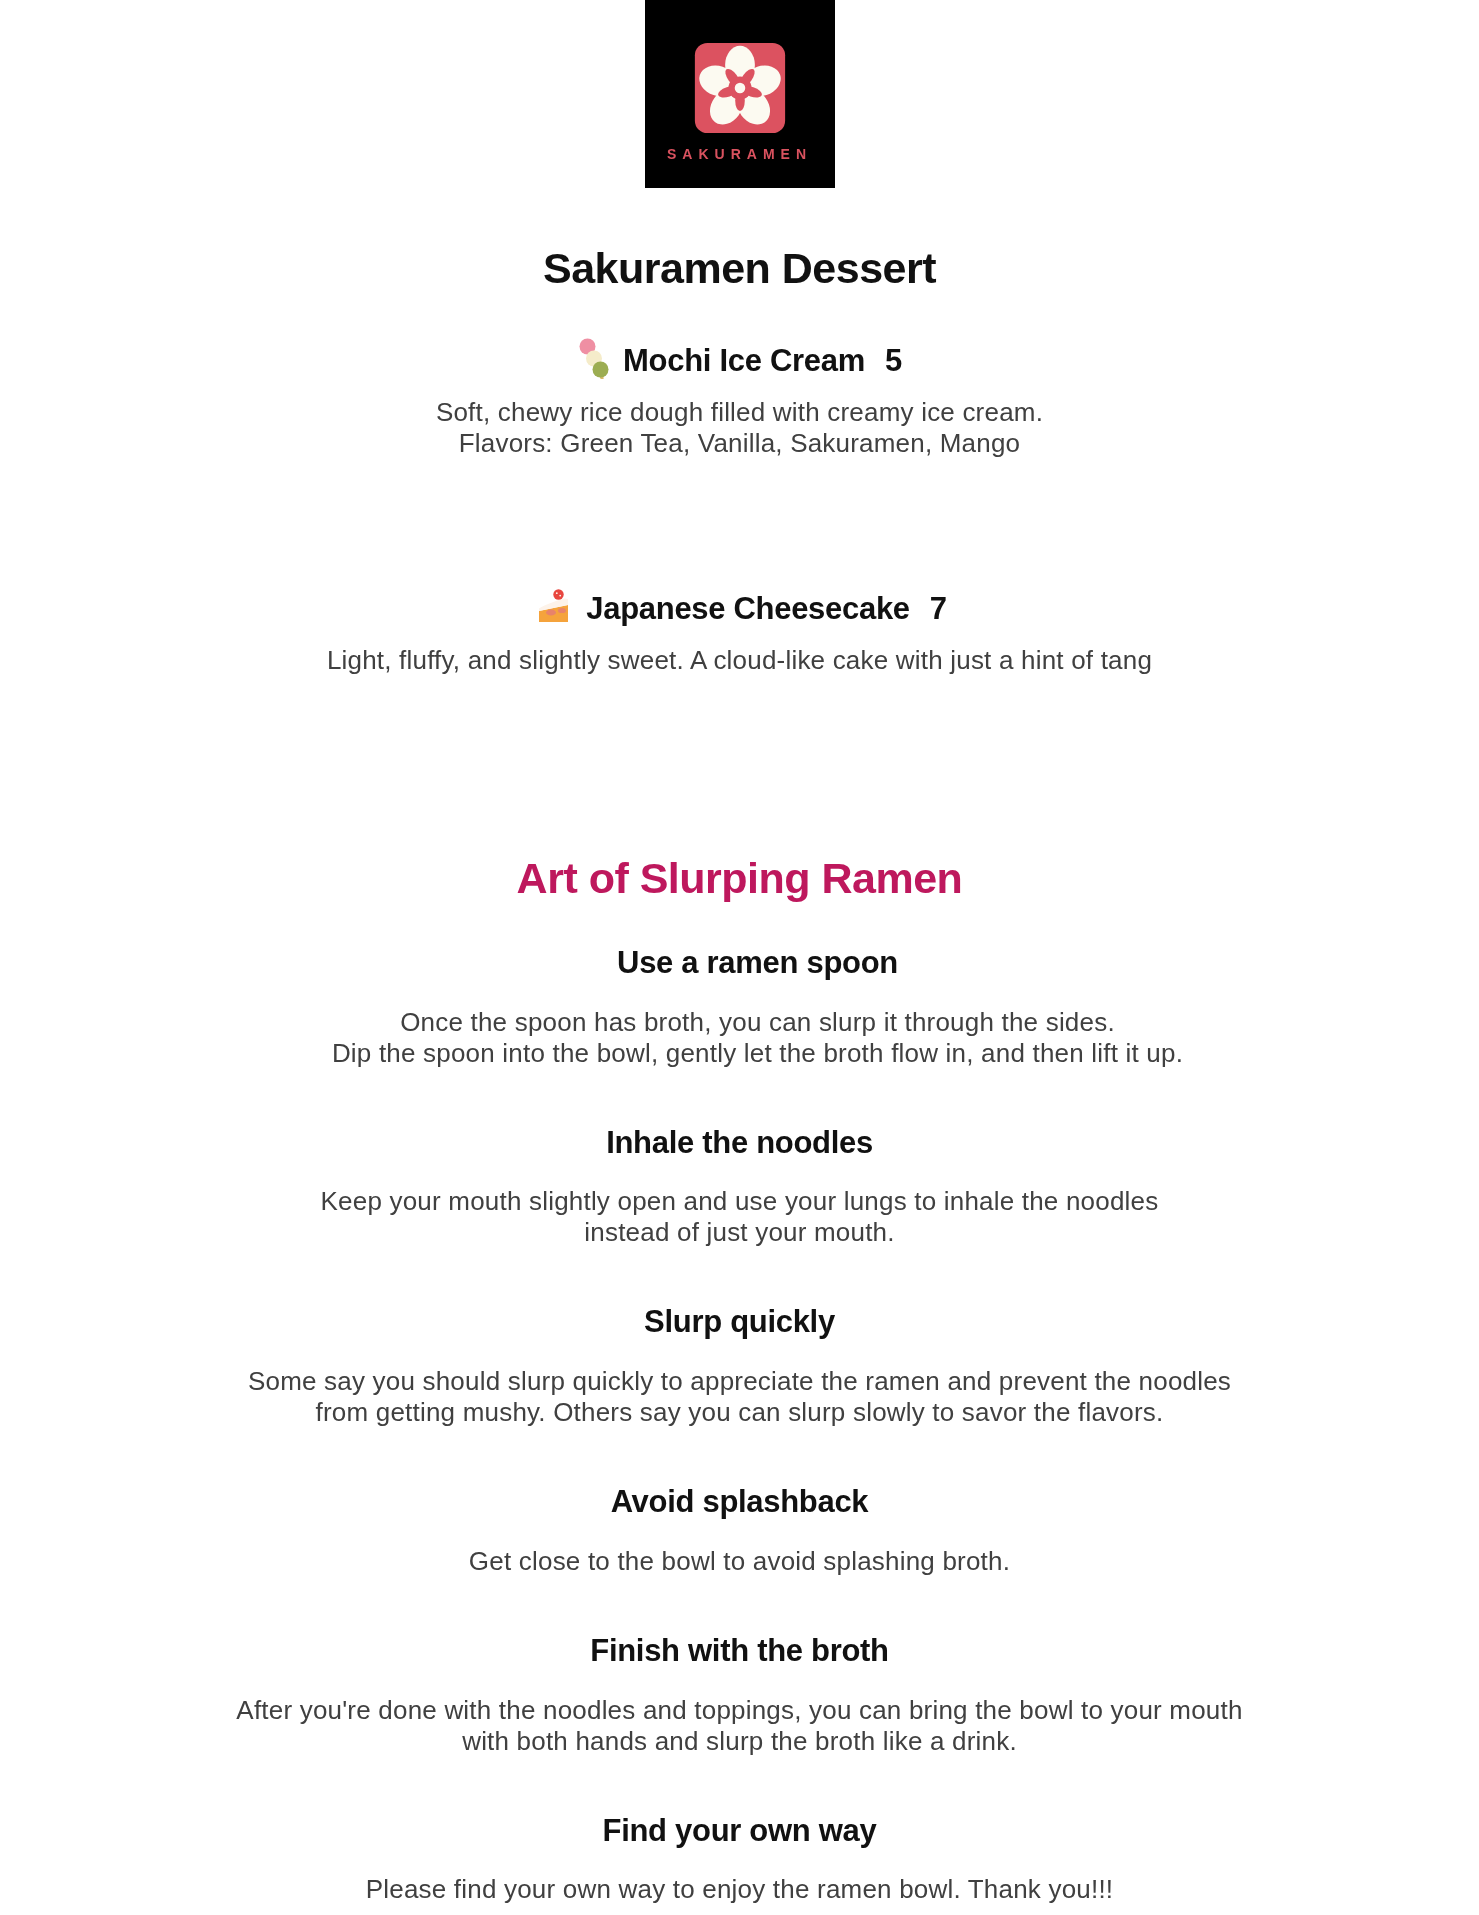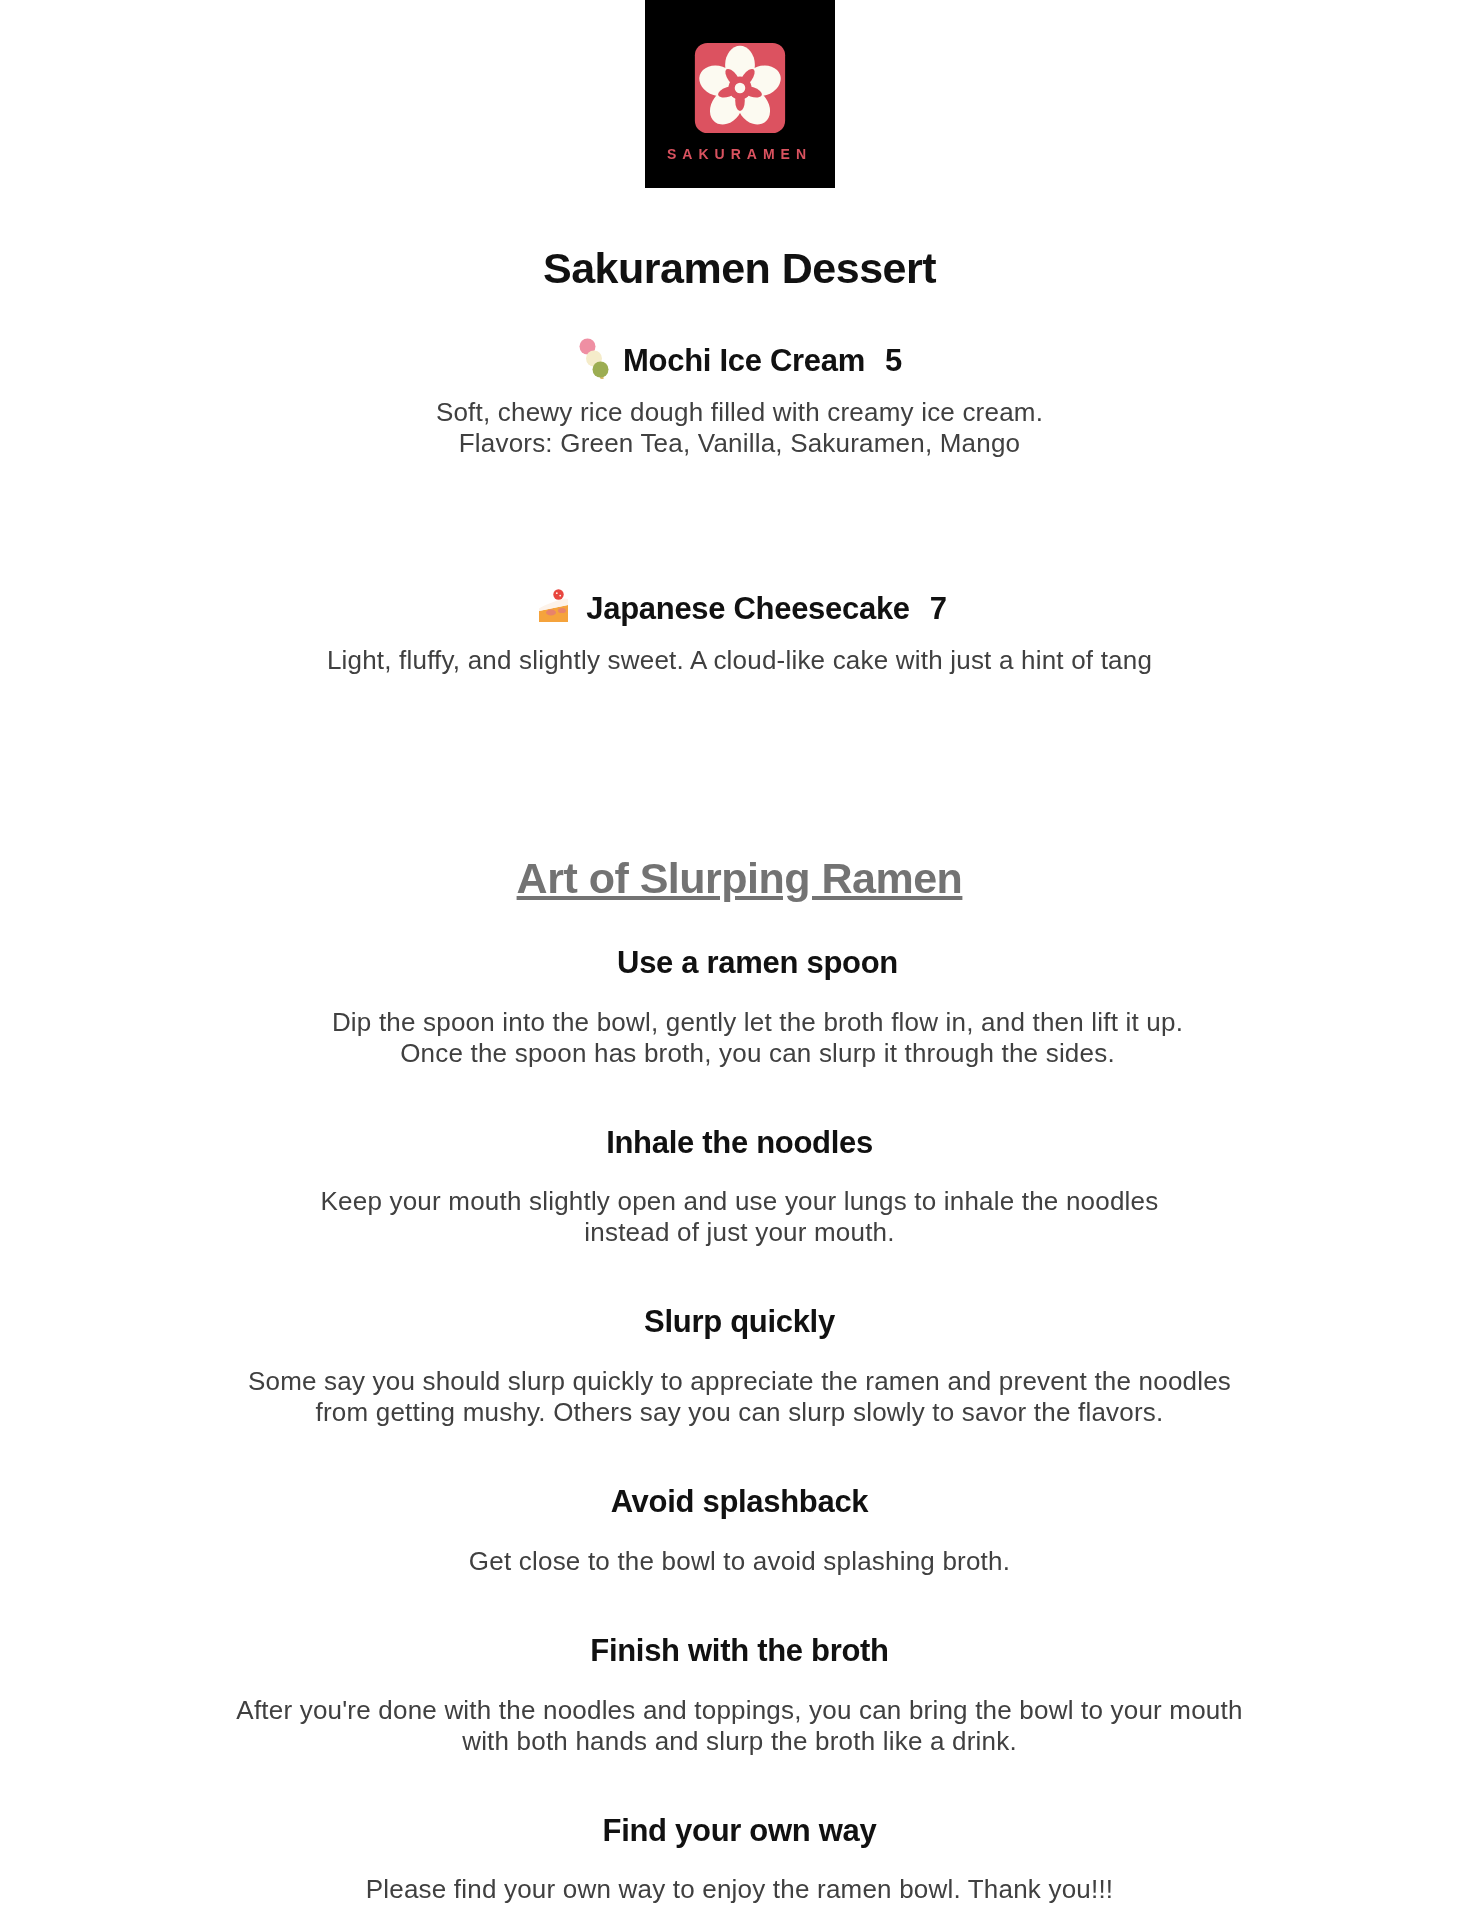--- a/index.html
+++ b/index.html
@@ -64,22 +64,21 @@
   .step-body { margin-top: 9px; }
 
   .item-mochi { margin-top: 44px; }
   .item-cheesecake { margin-top: 126px; }
 
   .guide-title {
     margin: 178px 0 17px 0;
     font-size: 43px;
     font-weight: 700;
     letter-spacing: -0.5px;
-    color: #737373;
-    text-decoration: underline;
+    color: #be185d;
   }
   .step { margin-top: 56px; }
   .step.first { margin-top: 42px; margin-left: 36px; }
 </style>
 </head>
 <body>
 
 <div class="page">
 
   <header class="logo-block">
@@ -141,22 +140,22 @@
     <div class="desc">
       <div>Light, fluffy, and slightly sweet. A cloud-like cake with just a hint of tang</div>
     </div>
   </section>
 
   <h1 class="guide-title">Art of Slurping Ramen</h1>
 
   <section class="step first">
     <h2 class="step-heading">Use a ramen spoon</h2>
     <div class="step-body">
+      <div>Once the spoon has broth, you can slurp it through the sides.</div>
       <div>Dip the spoon into the bowl, gently let the broth flow in, and then lift it up.</div>
-      <div>Once the spoon has broth, you can slurp it through the sides.</div>
     </div>
   </section>
 
   <section class="step">
     <h2 class="step-heading">Inhale the noodles</h2>
     <div class="step-body">
       <div>Keep your mouth slightly open and use your lungs to inhale the noodles</div>
       <div>instead of just your mouth.</div>
     </div>
   </section>

